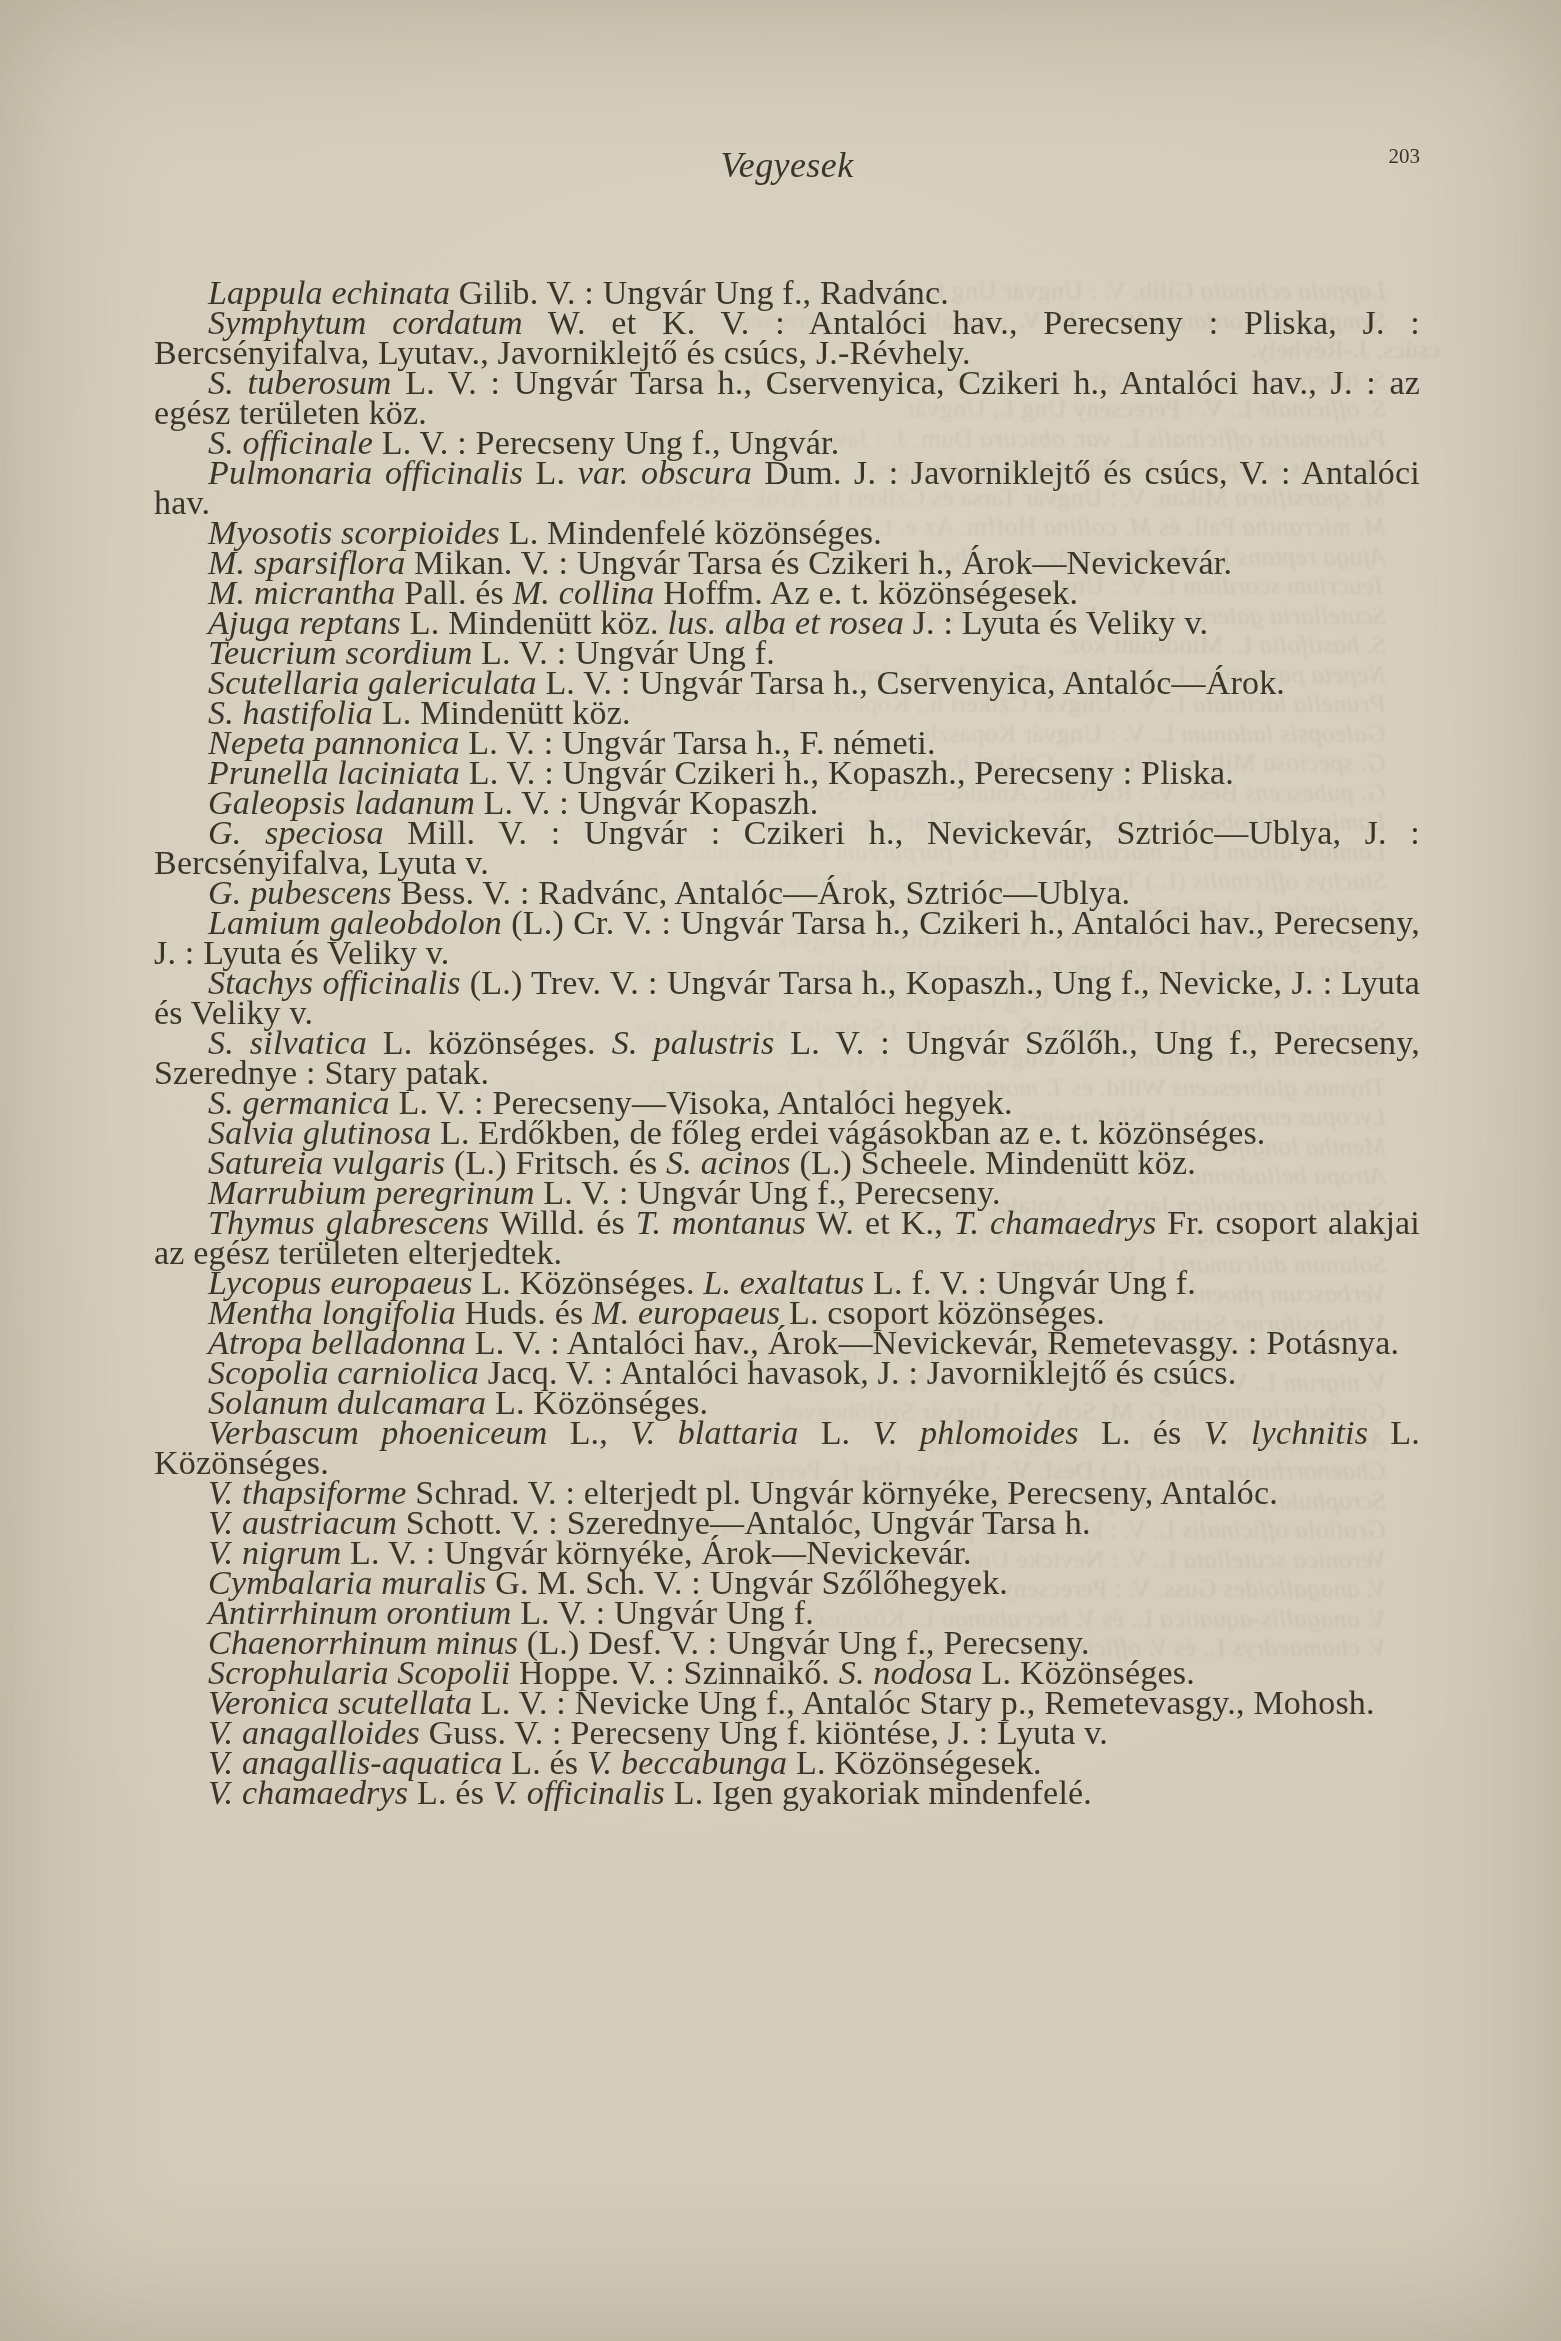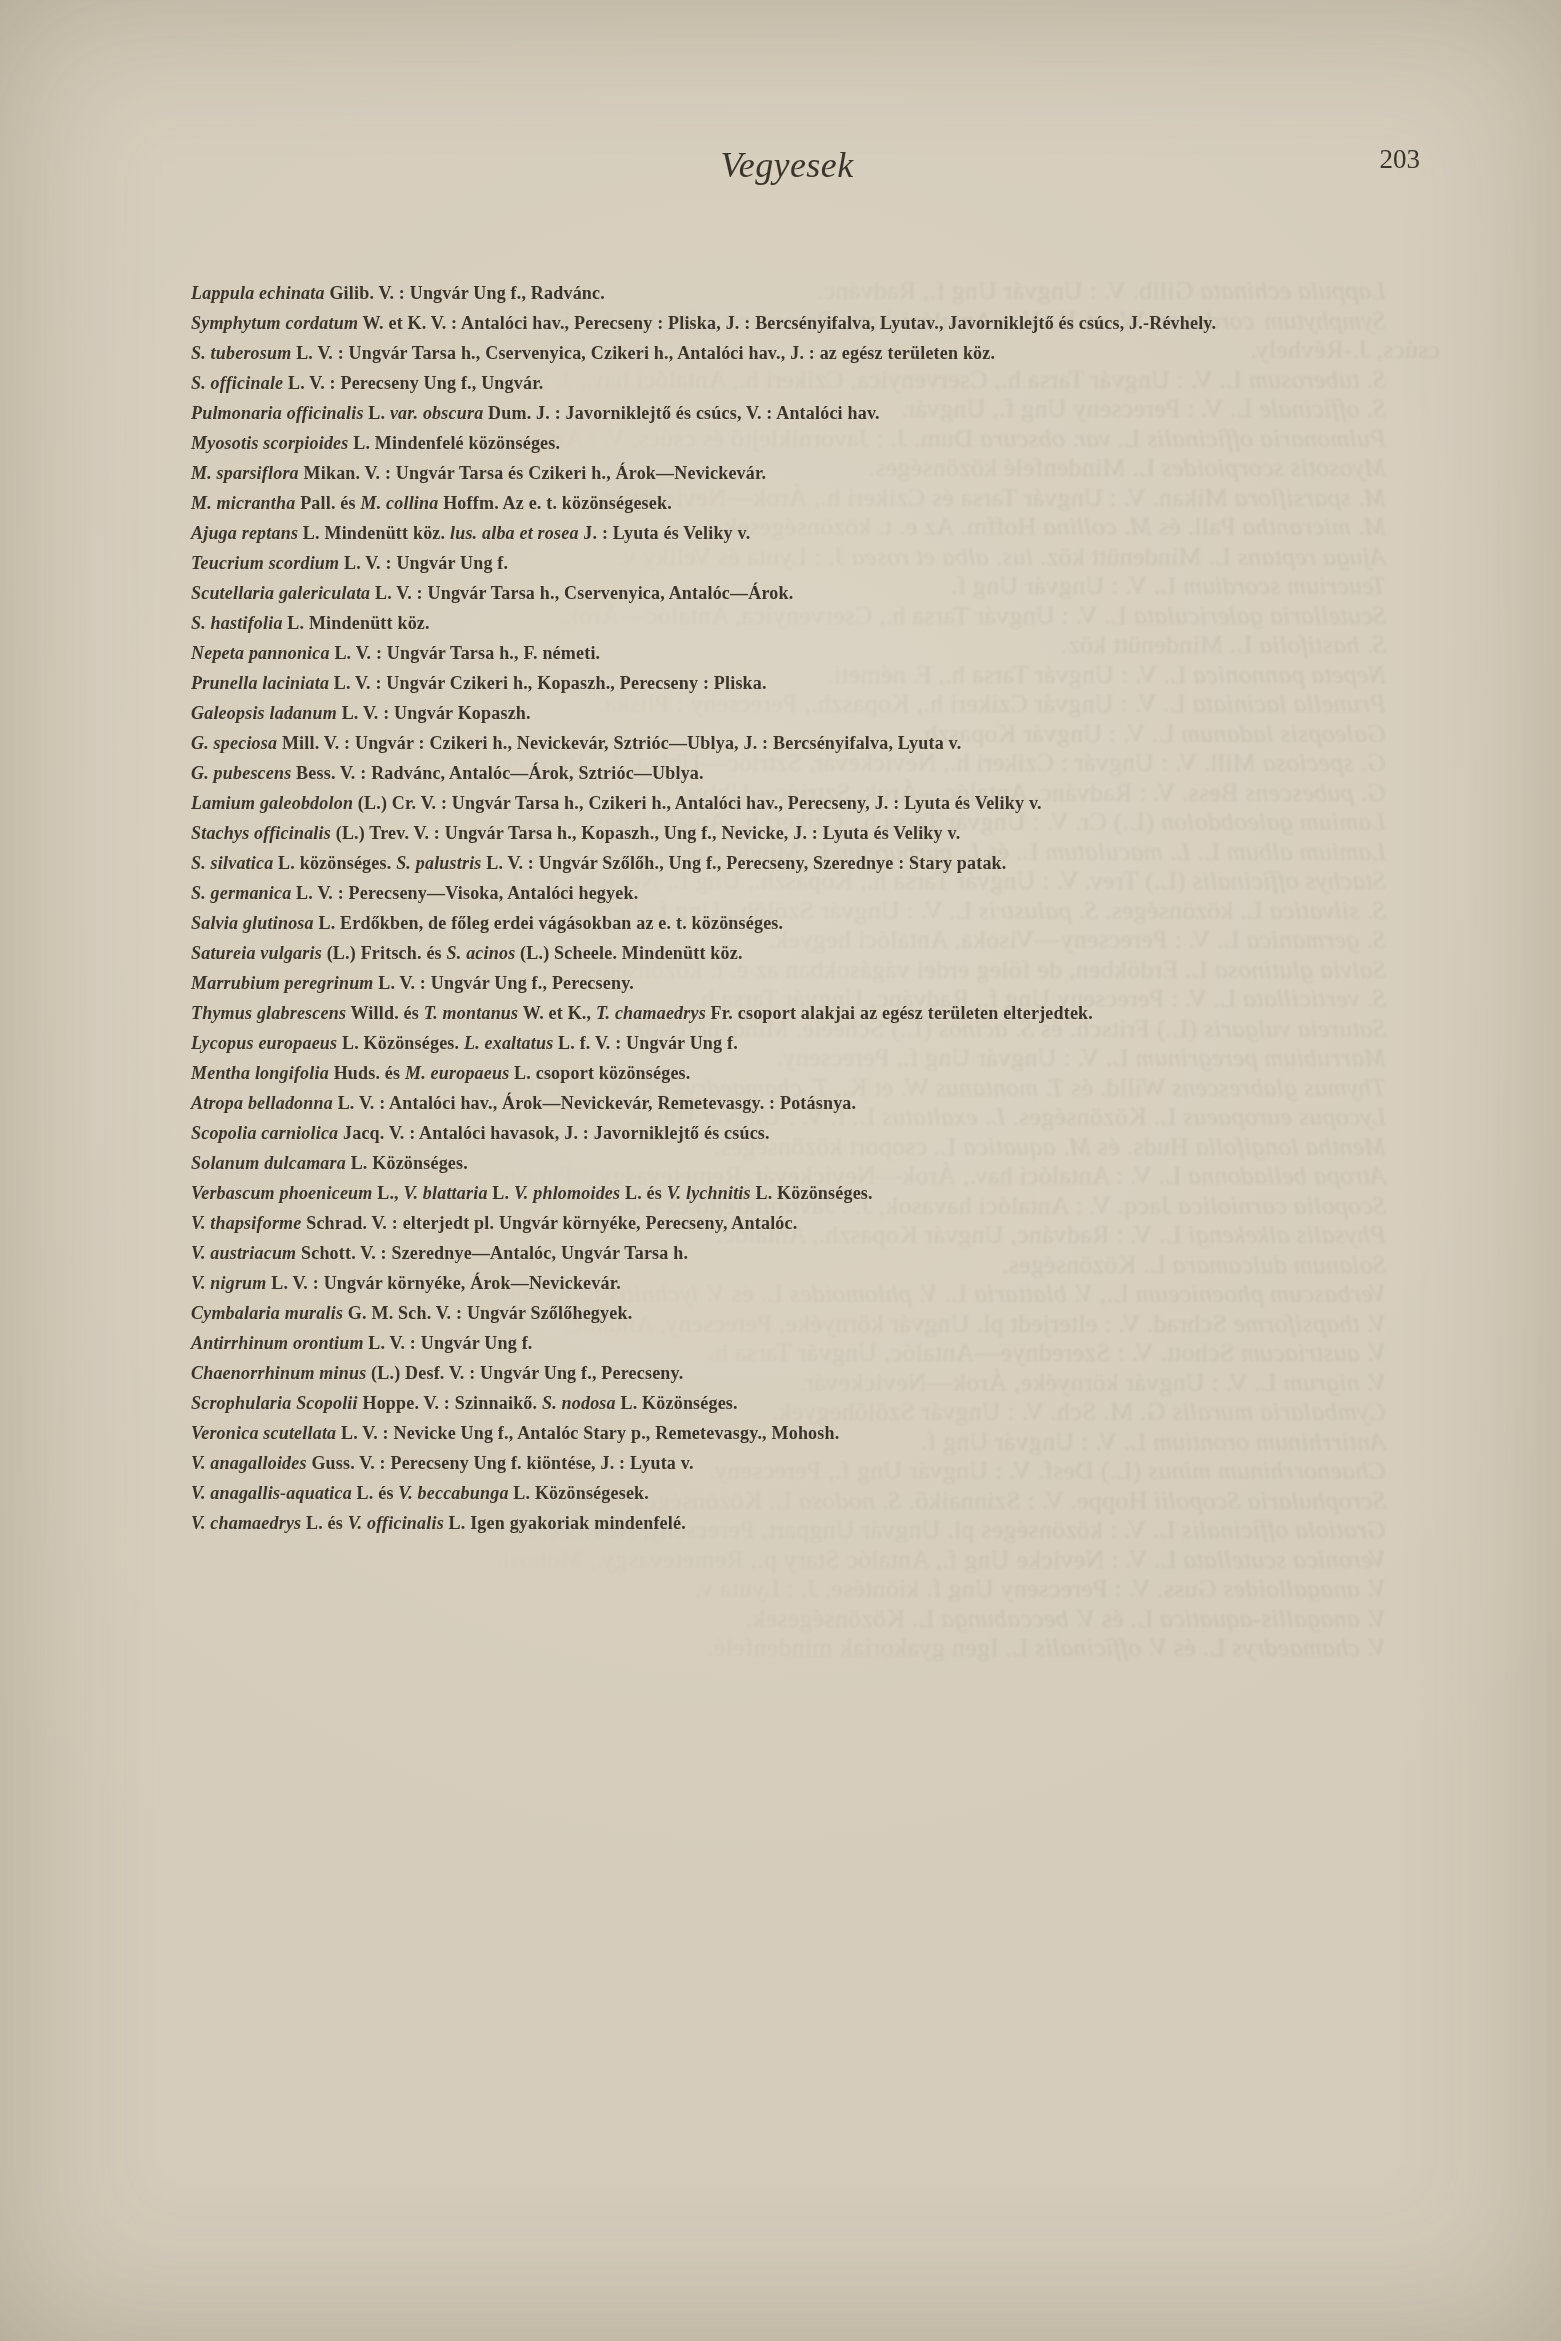--- a/index.html
+++ b/index.html
@@ -19,27 +19,26 @@
     box-shadow: inset 0 0 147px rgba(96,84,58,.30);
   }
   .header{
     position:absolute; top:144px; left:154px; width:1266px; height:36px;
   }
   .running-title{
     display:block; text-align:center;
     font-style:italic; font-size:36px; letter-spacing:0.4px;
   }
   .page-number{
-    position:absolute; right:0; top:0; font-size:27px;margin-left:12px;
+    position:absolute; right:0; top:0; font-size:21px;margin-left:12px;
   }
   .text-body{
-    position:absolute; top:278px; left:137px; width:1266px;
-    font-size:18px; line-height:30px; letter-spacing:0.2px;
+    position:absolute; top:278px; left:154px; width:1266px;
+    font-size:34px; line-height:30px; letter-spacing:0.2px;
     text-align:justify;
-    font-weight:bold;
   }
   .para{ margin:0; text-indent:54px; }
   .it{ font-style:italic; }
   .rm{ font-style:normal; }
   
   .ghost{
     position:absolute; top:276px; left:130px; width:1310px;
     font-size:26px; line-height:29.5px; letter-spacing:0.2px; text-align:justify;
     color:#4a4434; opacity:.085; transform:scaleX(-1); filter:blur(1.3px);
     pointer-events:none;

